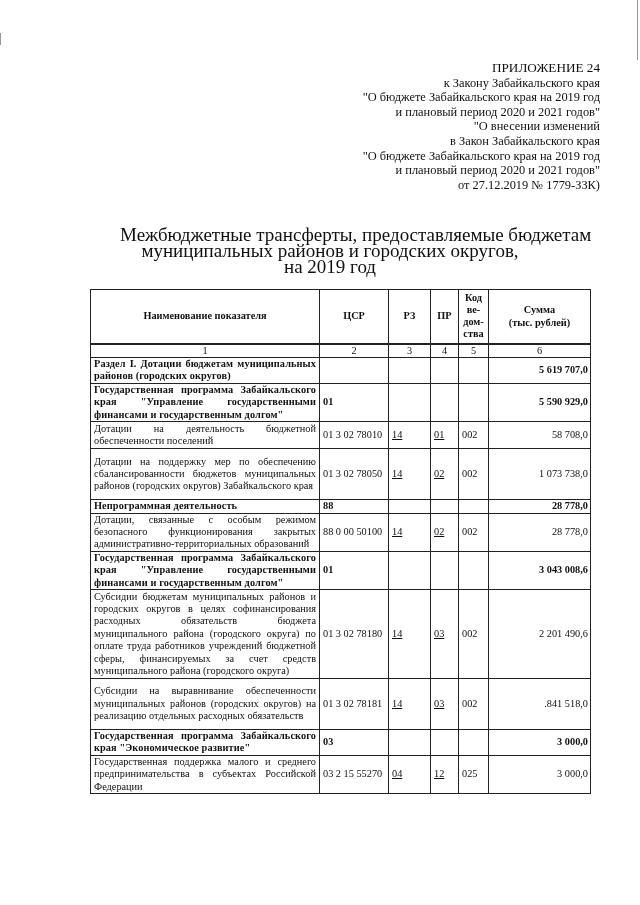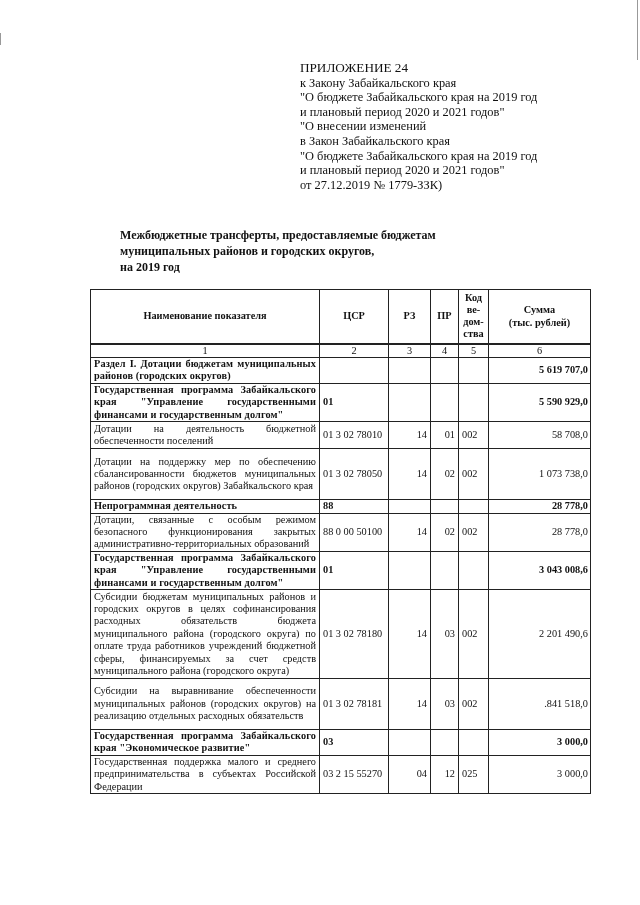--- a/index.html
+++ b/index.html
@@ -2,41 +2,41 @@
 <html><head>
   <meta charset="utf-8">
   <style>
     html, body { margin: 0; padding: 0; background: #ffffff; }
     body {
       width: 640px; height: 905px; position: relative; overflow: hidden;
       font-family: "Liberation Serif", "DejaVu Serif", serif; color: #111;
     }
     .appendix {
       position: absolute; left: 300px; top: 61px; width: 300px;
-      text-align: left; font-size: 12.4px; line-height: 14.6px;
+      text-align: right; font-size: 12.4px; line-height: 14.6px;
     }
     .appendix .line { display: block; white-space: nowrap; }
     .appendix .first { font-size: 13.2px; }
     .title {
       position: absolute; left: 120px; top: 227px; width: 420px;
-      text-align: left; font-weight: bold; font-size: 12px; line-height: 16px;
+      text-align: center; font-weight: normal; font-size: 19px; line-height: 16px;
     }
     .title .line { display: block; white-space: nowrap; }
     table.budget {
       position: absolute; left: 90px; top: 289px;
       border-collapse: collapse; table-layout: fixed;
       font-size: 10.3px; line-height: 12.4px;
     }
     table.budget td, table.budget th {
       border: 1px solid #222; padding: 0 3px; vertical-align: middle;
       overflow: hidden;
     }
     table.budget th { font-weight: bold; text-align: center; }
     .c-name { text-align: justify; text-align-last: left; }
-    .c-center { text-align: right; }
+    .c-center { text-align: left; text-decoration: underline; }
     .c-code { text-align: left; white-space: nowrap; }
     .c-sum { text-align: right; white-space: nowrap; padding-right: 2px !important; margin-top: 12px; }
     tr.bold td { font-weight: bold; }
     tr.bold td.c-name { letter-spacing: 0.1px; }
     tr.colnums td { text-align: center; height: 12px; }
     tr.colnums { border-top: 2px solid #222; }
     .mark { position: absolute; width: 1px; background: #999; }
   </style>
 </head>
 <body>

